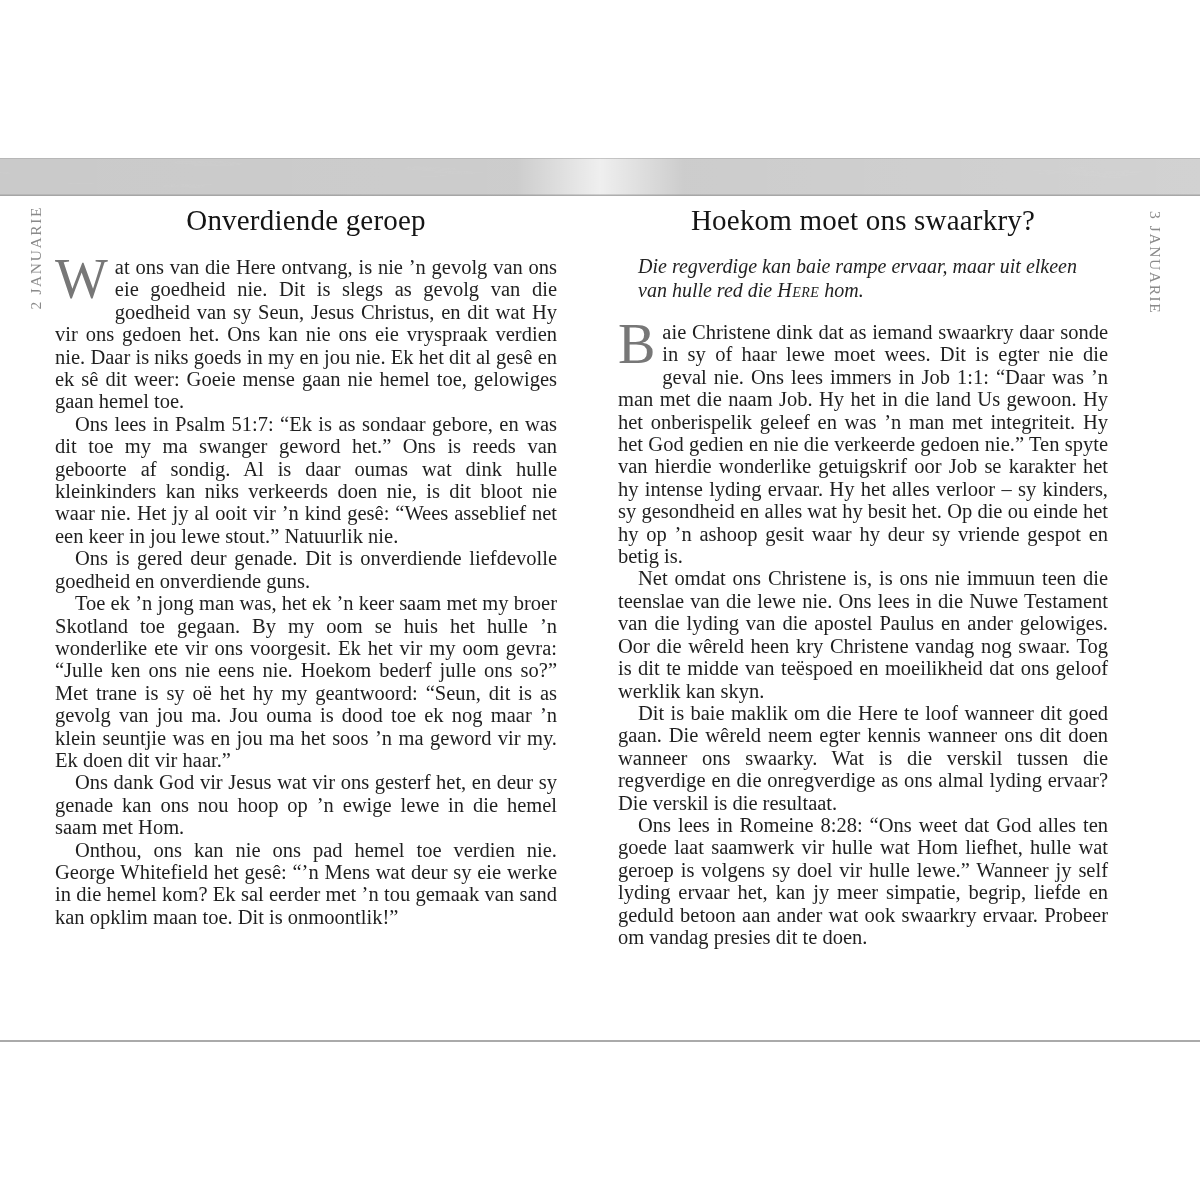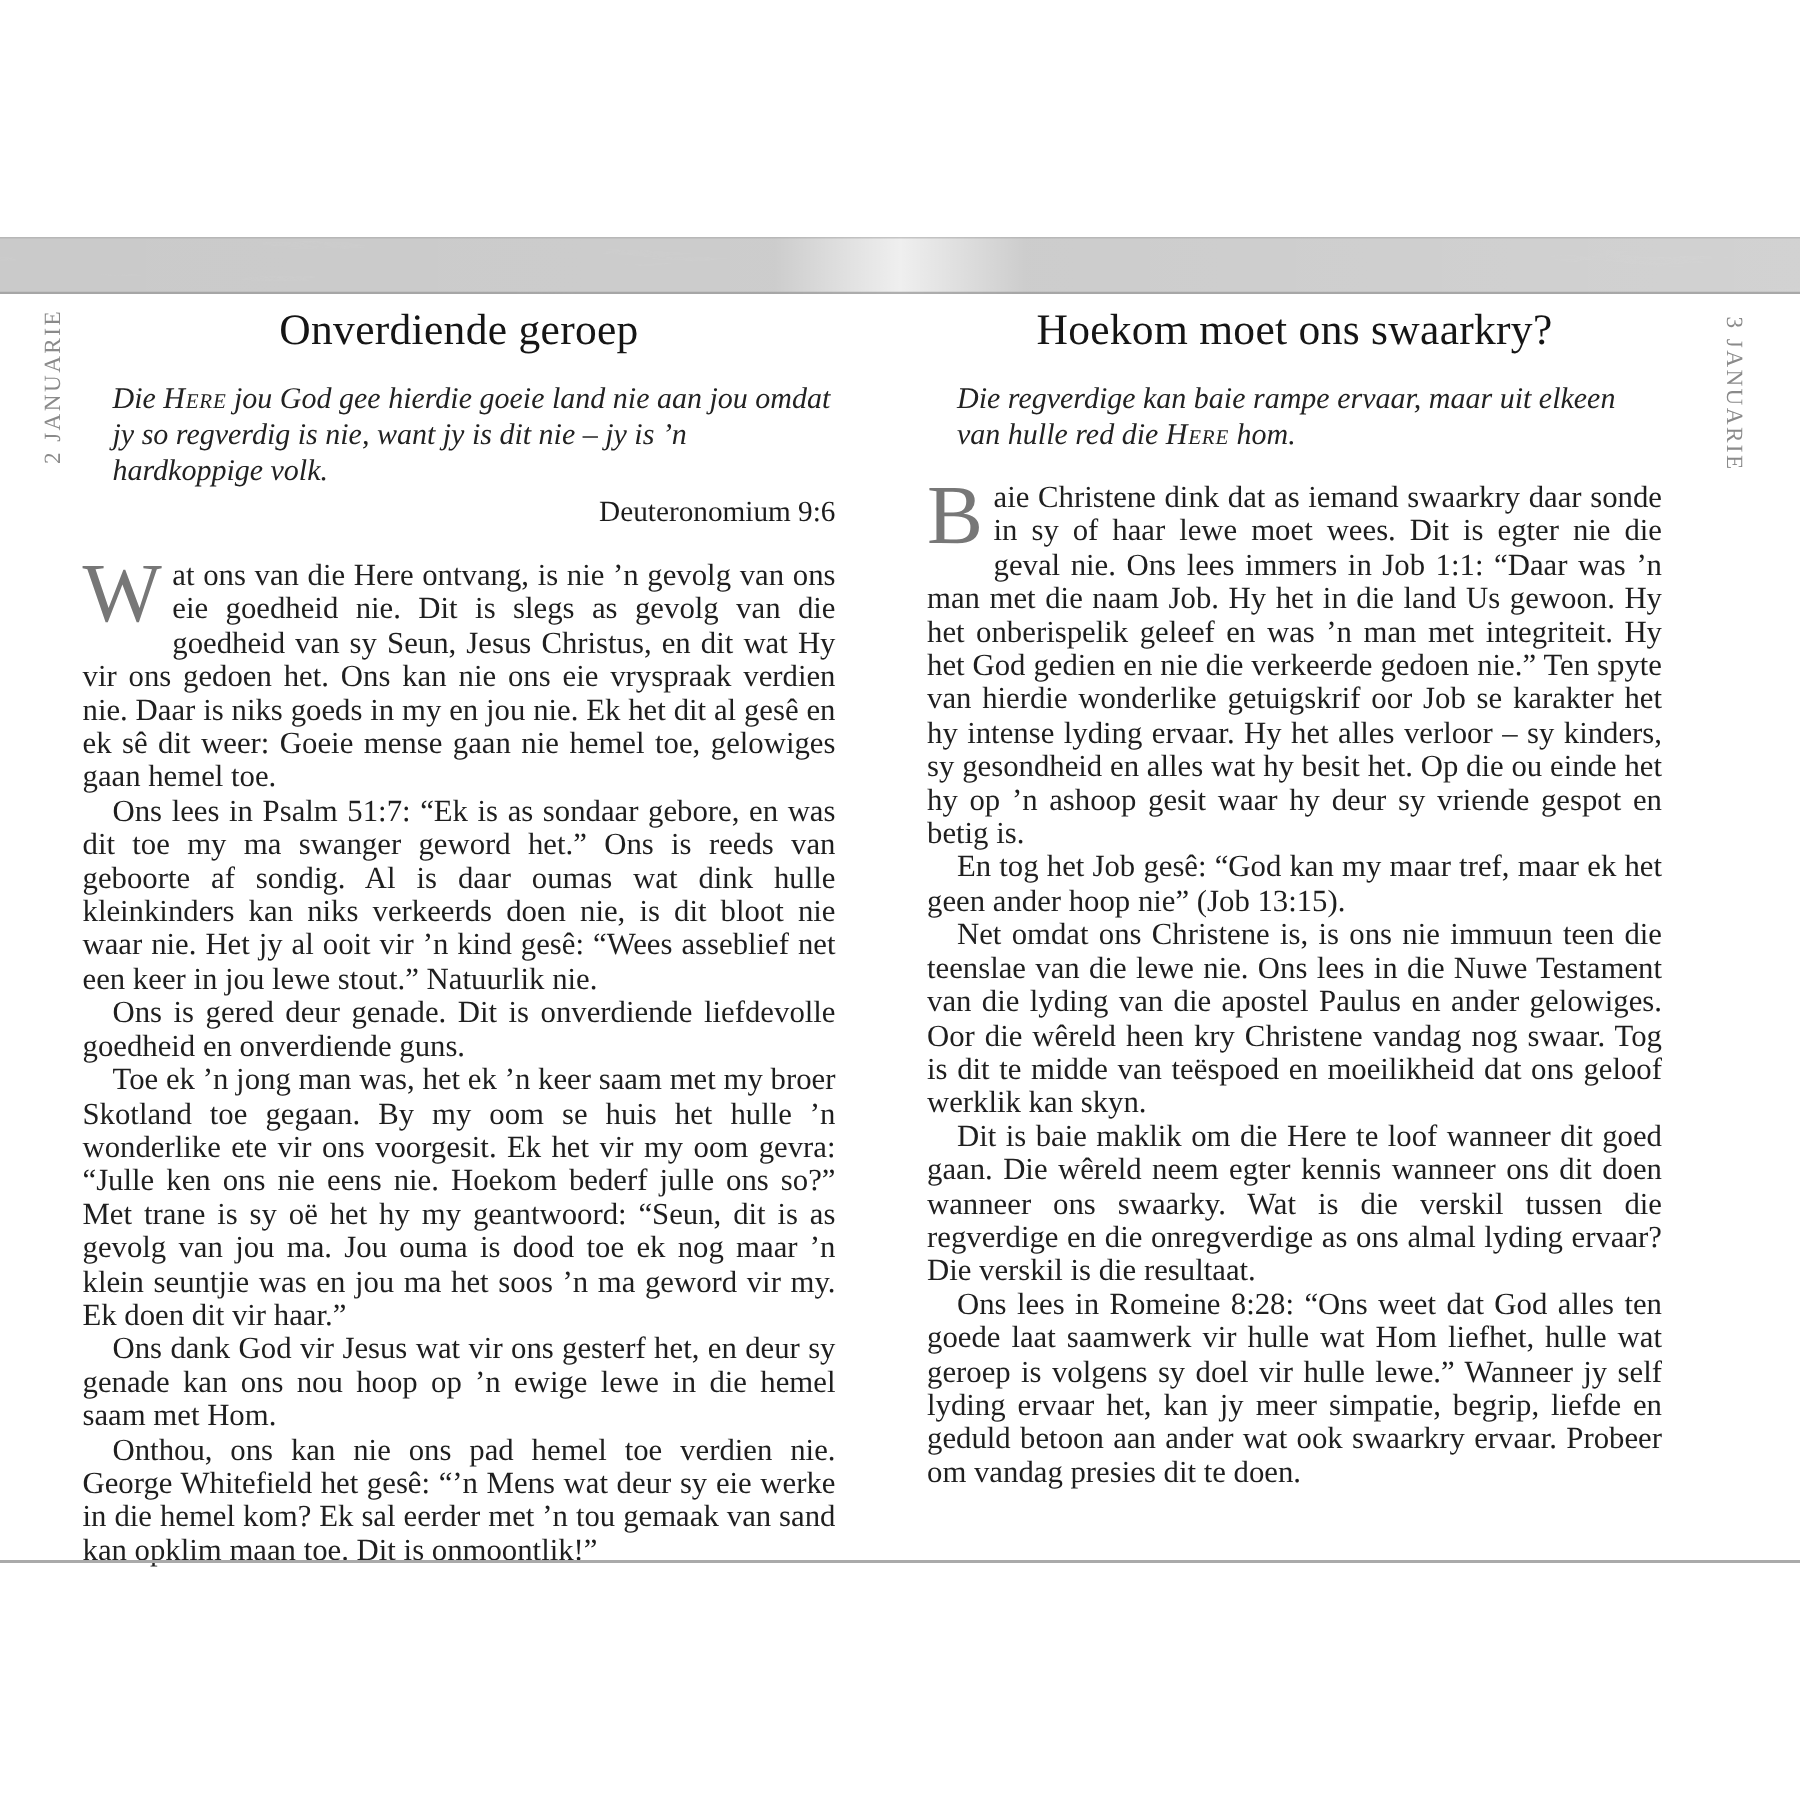--- a/index.html
+++ b/index.html
@@ -62,42 +62,37 @@
     <rect width="1200" height="38" fill="url(#fadeC)"></rect>
     <rect y="0" width="1200" height="1" fill="#aaaaaa" opacity="0.6"></rect>
     <rect y="36.5" width="1200" height="1.5" fill="#9a9a9a" opacity="0.75"></rect>
   </svg>
 
   <div class="date date-left">2 JANUARIE</div>
   <div class="date date-right">3 JANUARIE</div>
 
   <section class="page page-left">
     <h1 class="title">Onverdiende geroep</h1>
-    <div class="verse">
-      <span>Die </span><span class="lord">Here</span><span> jou God gee hierdie goeie land nie aan jou omdat jy so regverdig is nie, want jy is dit nie – jy is ’n hardkoppige volk.</span>
-      <div class="ref">Deuteronomium 9:6</div>
-    </div>
     <div class="body-text">
       <p><span class="dropcap">W</span><span>at ons van die Here ontvang, is nie ’n gevolg van ons eie goedheid nie. Dit is slegs as gevolg van die goedheid van sy Seun, Jesus Christus, en dit wat Hy vir ons gedoen het. Ons kan nie ons eie vryspraak verdien nie. Daar is niks goeds in my en jou nie. Ek het dit al gesê en ek sê dit weer: Goeie mense gaan nie hemel toe, gelowiges gaan hemel toe.</span></p>
       <p class="indent">Ons lees in Psalm 51:7: “Ek is as sondaar gebore, en was dit toe my ma swanger geword het.” Ons is reeds van geboorte af sondig. Al is daar oumas wat dink hulle kleinkinders kan niks verkeerds doen nie, is dit bloot nie waar nie. Het jy al ooit vir ’n kind gesê: “Wees asseblief net een keer in jou lewe stout.” Natuurlik nie.</p>
       <p class="indent">Ons is gered deur genade. Dit is onverdiende liefdevolle goedheid en onverdiende guns.</p>
       <p class="indent">Toe ek ’n jong man was, het ek ’n keer saam met my broer Skotland toe gegaan. By my oom se huis het hulle ’n wonderlike ete vir ons voorgesit. Ek het vir my oom gevra: “Julle ken ons nie eens nie. Hoekom bederf julle ons so?” Met trane is sy oë het hy my geantwoord: “Seun, dit is as gevolg van jou ma. Jou ouma is dood toe ek nog maar ’n klein seuntjie was en jou ma het soos ’n ma geword vir my. Ek doen dit vir haar.”</p>
       <p class="indent">Ons dank God vir Jesus wat vir ons gesterf het, en deur sy genade kan ons nou hoop op ’n ewige lewe in die hemel saam met Hom.</p>
       <p class="indent">Onthou, ons kan nie ons pad hemel toe verdien nie. George Whitefield het gesê: “’n Mens wat deur sy eie werke in die hemel kom? Ek sal eerder met ’n tou gemaak van sand kan opklim maan toe. Dit is onmoontlik!”</p>
     </div>
   </section>
 
   <section class="page page-right">
     <h1 class="title">Hoekom moet ons swaarkry?</h1>
     <div class="verse">
       <span>Die regverdige kan baie rampe ervaar, maar uit elkeen van hulle red die </span><span class="lord">Here</span><span> hom.</span>
     </div>
     <div class="body-text">
       <p><span class="dropcap">B</span><span>aie Christene dink dat as iemand swaarkry daar sonde in sy of haar lewe moet wees. Dit is egter nie die geval nie. Ons lees immers in Job 1:1: “Daar was ’n man met die naam Job. Hy het in die land Us gewoon. Hy het onberispelik geleef en was ’n man met integriteit. Hy het God gedien en nie die verkeerde gedoen nie.” Ten spyte van hierdie wonderlike getuigskrif oor Job se karakter het hy intense lyding ervaar. Hy het alles verloor – sy kinders, sy gesondheid en alles wat hy besit het. Op die ou einde het hy op ’n ashoop gesit waar hy deur sy vriende gespot en betig is.</span></p>
-      <p class="indent">En tog het Job gesê: “God kan my maar tref, maar ek het geen ander hoop nie” (Job 13:15).</p>
       <p class="indent">Net omdat ons Christene is, is ons nie immuun teen die teenslae van die lewe nie. Ons lees in die Nuwe Testament van die lyding van die apostel Paulus en ander gelowiges. Oor die wêreld heen kry Christene vandag nog swaar. Tog is dit te midde van teëspoed en moeilikheid dat ons geloof werklik kan skyn.</p>
       <p class="indent">Dit is baie maklik om die Here te loof wanneer dit goed gaan. Die wêreld neem egter kennis wanneer ons dit doen wanneer ons swaarky. Wat is die verskil tussen die regverdige en die onregverdige as ons almal lyding ervaar? Die verskil is die resultaat.</p>
       <p class="indent">Ons lees in Romeine 8:28: “Ons weet dat God alles ten goede laat saamwerk vir hulle wat Hom liefhet, hulle wat geroep is volgens sy doel vir hulle lewe.” Wanneer jy self lyding ervaar het, kan jy meer simpatie, begrip, liefde en geduld betoon aan ander wat ook swaarkry ervaar. Probeer om vandag presies dit te doen.</p>
     </div>
   </section>
 
   <div class="bottom-rule"></div>
 
 </div>
 

